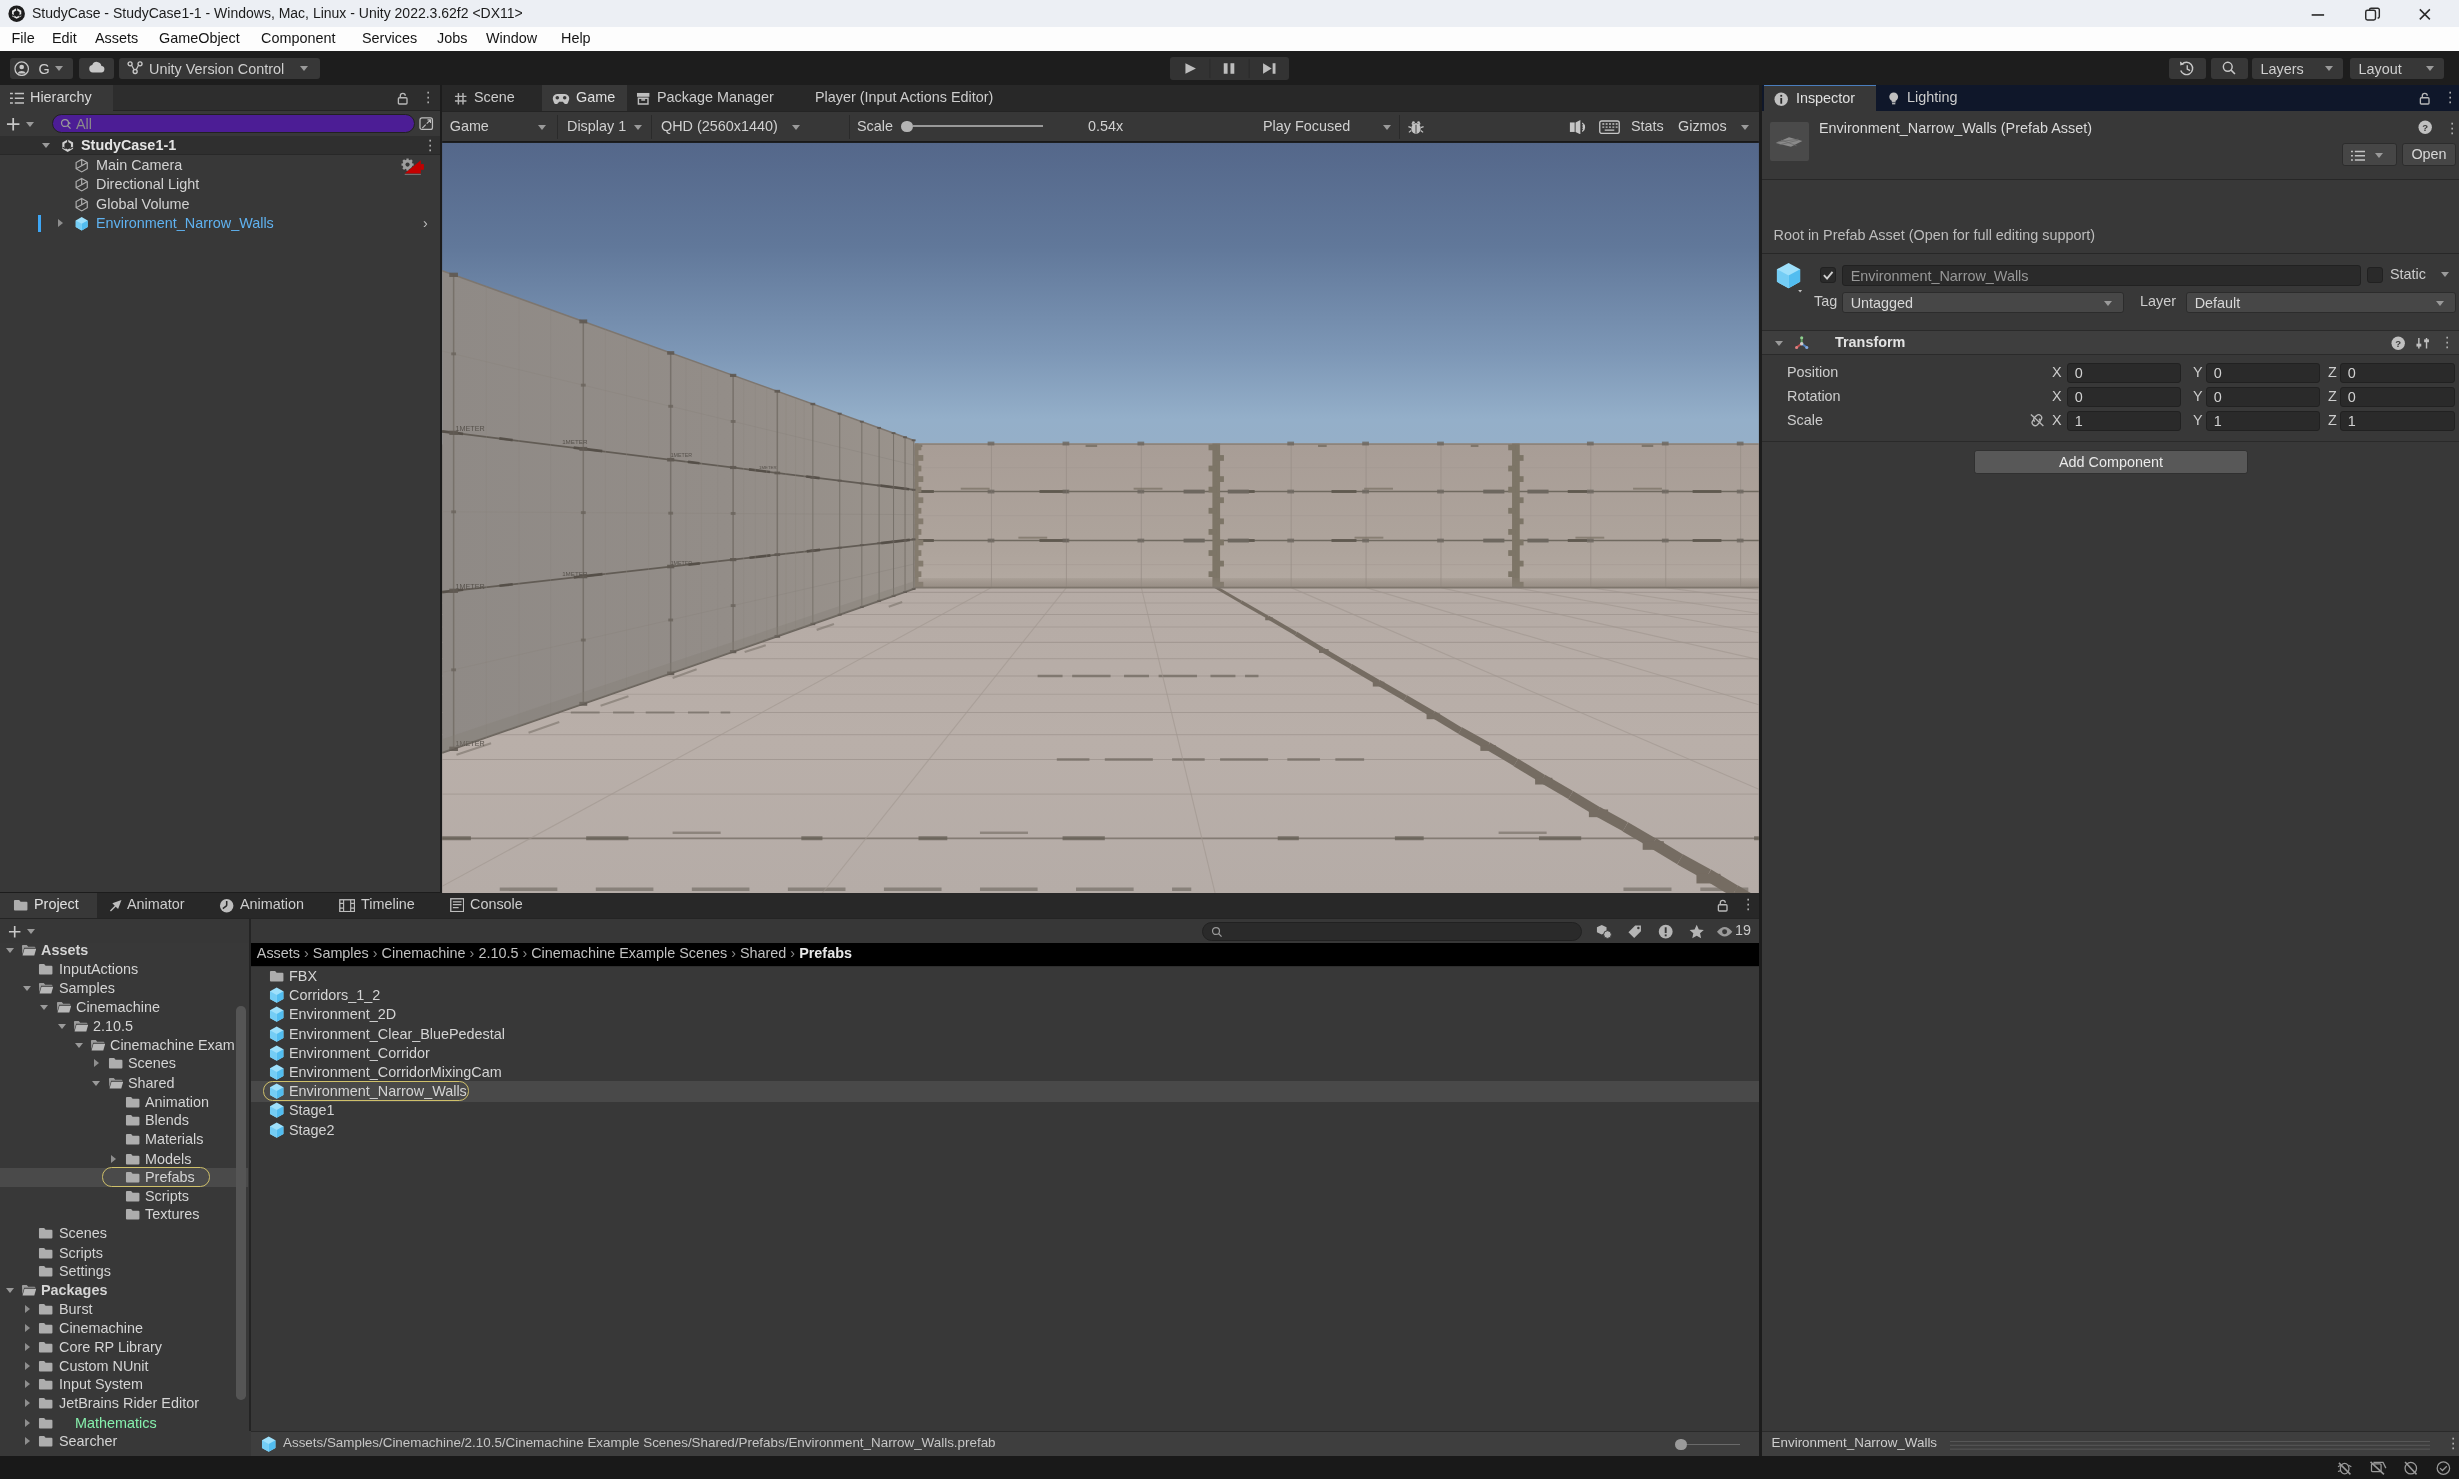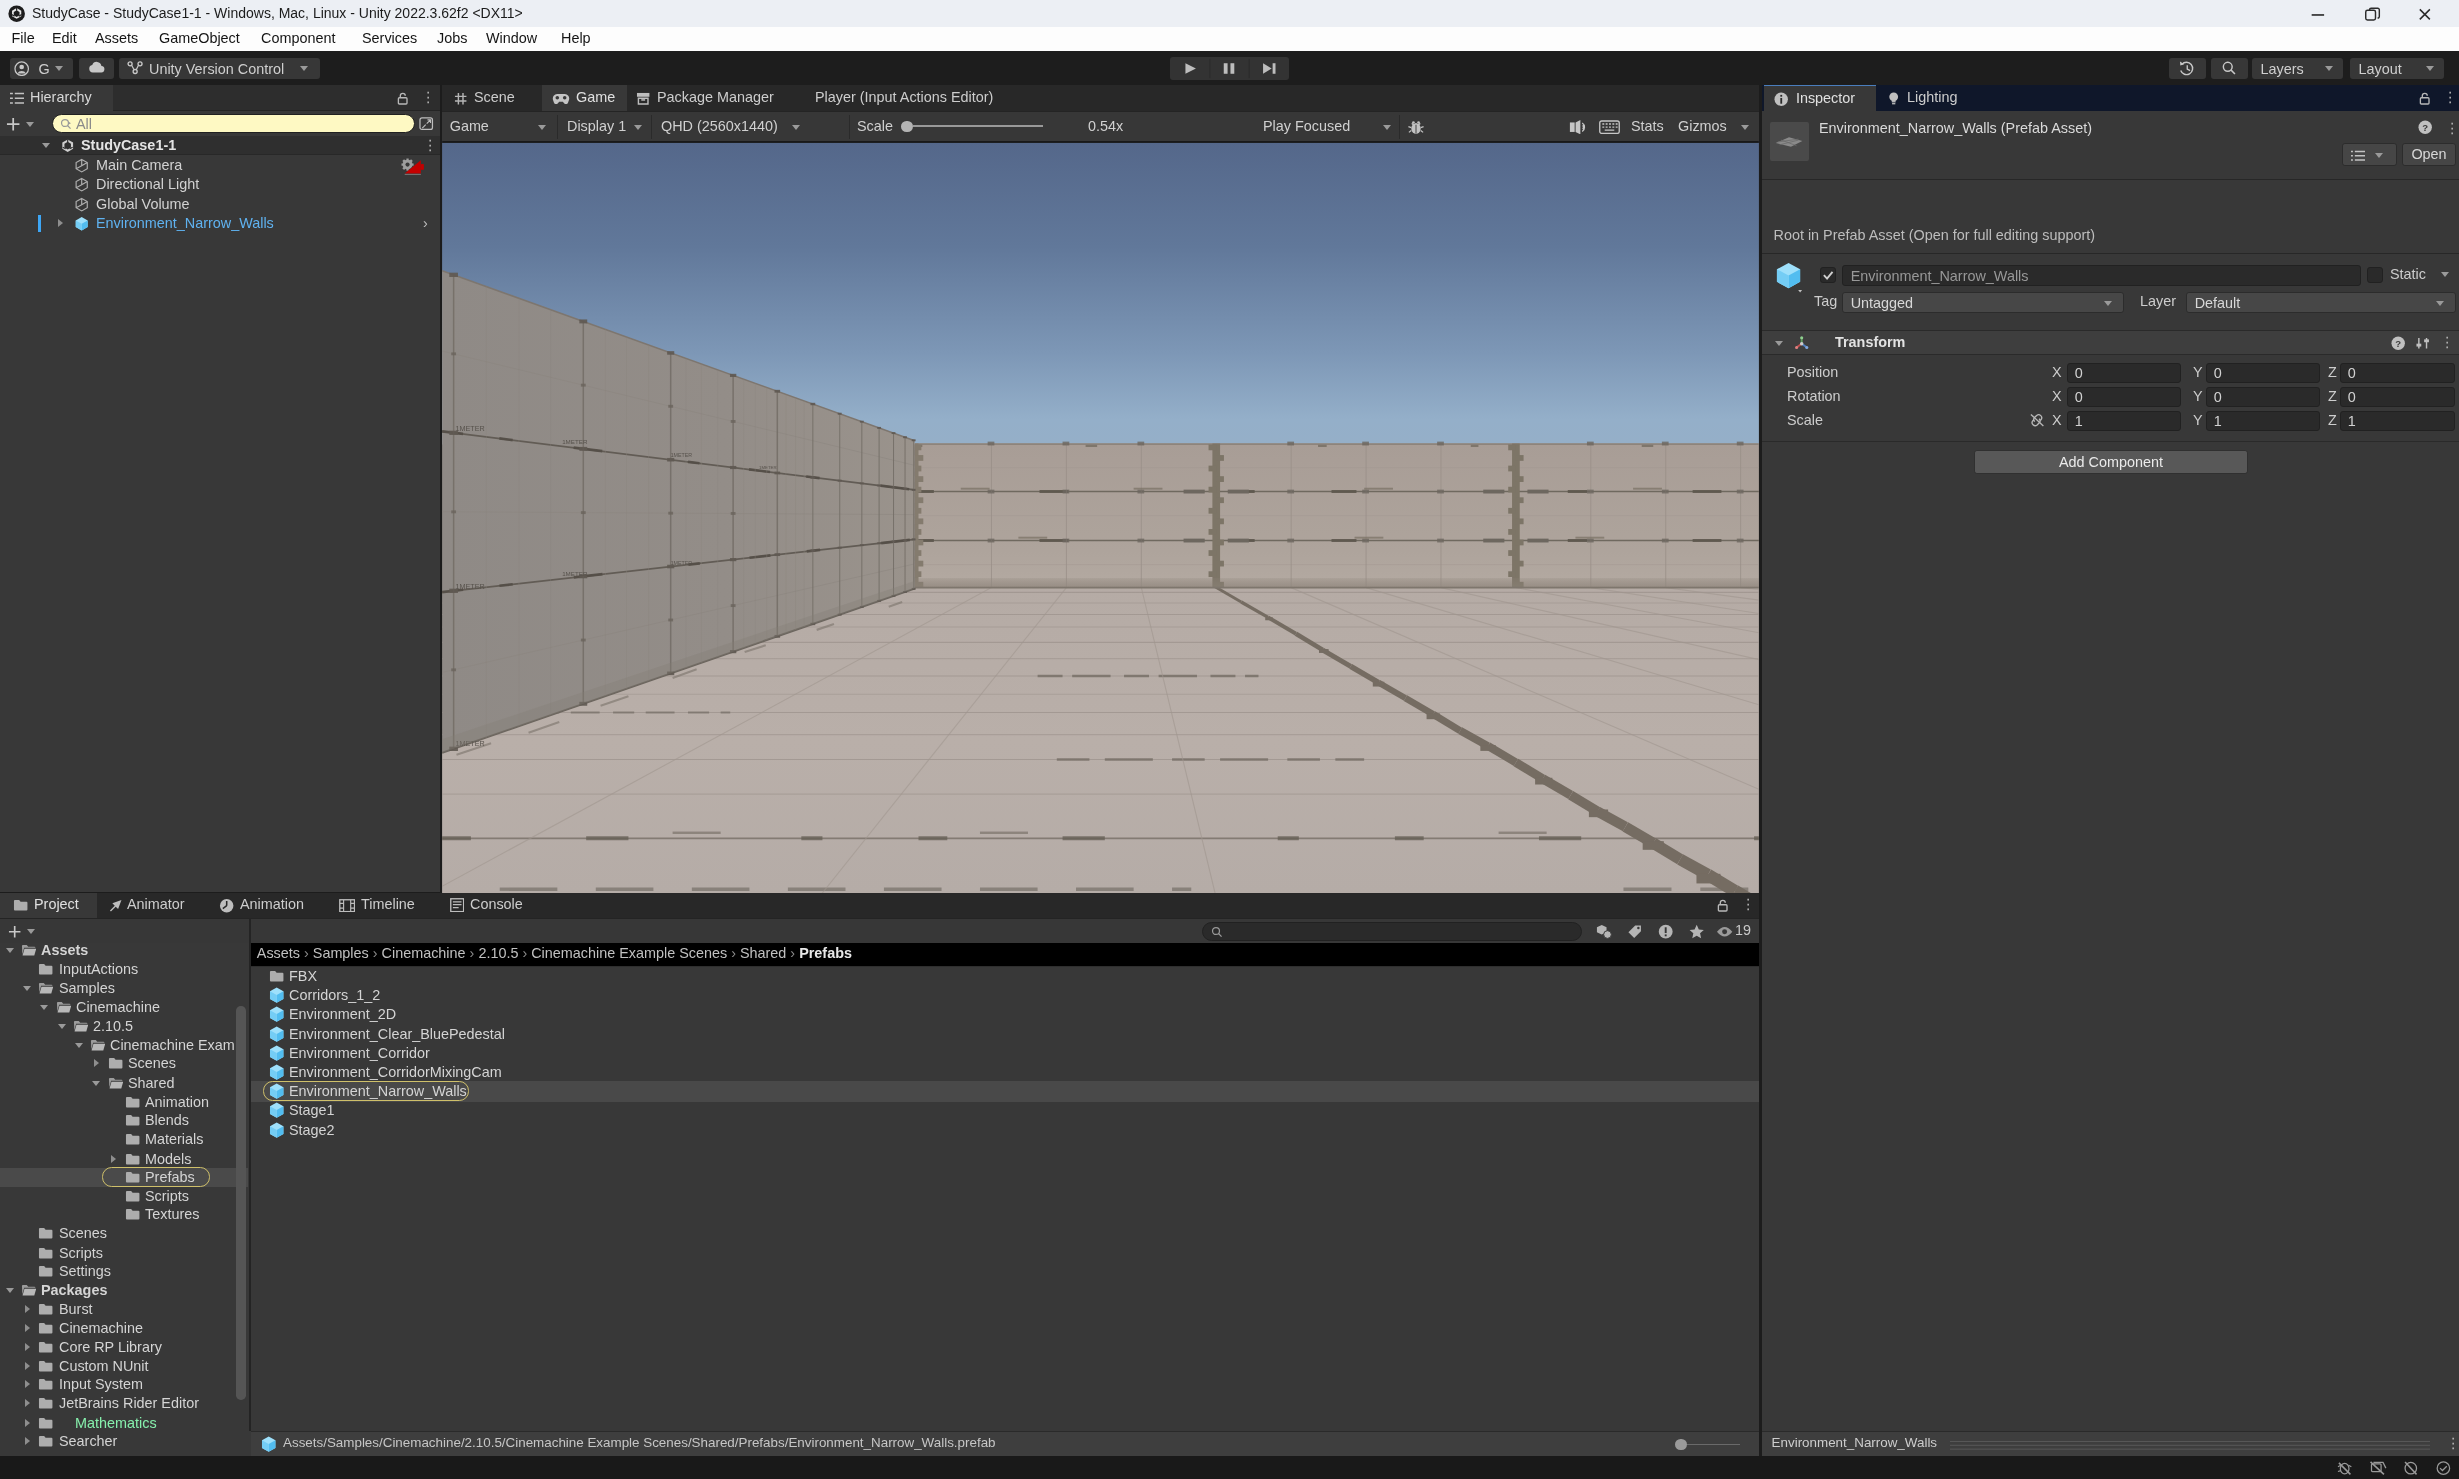--- a/index.html
+++ b/index.html
@@ -119,21 +119,21 @@
       <rect x="2.5" y="6" width="9" height="6.5" rx="1" fill="none" stroke="#b8b8b8" stroke-width="1.4"></rect>
       <path d="M4.5 6 V4 a2.6 2.6 0 0 1 5.2 0" fill="none" stroke="#b8b8b8" stroke-width="1.4"></path>
     </svg>
     <span class="kebab abs" style="left:421px;top:3.8px;">⋮</span>
   </div>
   <div class="abs" style="left:0;top:26px;width:440px;height:26px;background:#383838;">
     <svg class="abs" style="left:5.8px;top:5.8px" width="14.4" height="14.4" viewBox="0 0 15 15">
       <path d="M7.5 1 v13 M1 7.5 h13" stroke="#c8c8c8" stroke-width="1.8"></path>
     </svg>
     <span class="tri-d abs" style="left:26px;top:10.6px;"></span>
-    <div class="abs" style="left:52px;top:2.9px;width:363px;height:19px;background:#fef9c3;border:1px solid #212121;border-radius:9.6px;">
+    <div class="abs" style="left:52px;top:2.9px;width:363px;height:19px;background:#4c1d95;border:1px solid #212121;border-radius:9.6px;">
       <svg class="abs" style="left:6.7px;top:2.9px" width="12.5" height="12.5" viewBox="0 0 13 13">
         <circle cx="5.2" cy="5.2" r="3.6" fill="none" stroke="#9a9a9a" stroke-width="1.3"></circle>
         <line x1="8" y1="8" x2="11" y2="11" stroke="#9a9a9a" stroke-width="1.3"></line>
         <path d="M9 4 l2.4 1.4 l-2.4 1.4" fill="#9a9a9a"></path>
       </svg>
       <span class="abs" style="left:23px;top:1px;color:#8a8a8a;">All</span>
     </div>
     <svg class="abs" style="left:419px;top:5.8px" width="15.4" height="14.4" viewBox="0 0 16 15">
       <rect x="1" y="1" width="13" height="12" rx="2" fill="none" stroke="#bdbdbd" stroke-width="1.3"></rect>
       <path d="M8 7 l4 -4 m0 3.2 v-3.2 h-3.2" stroke="#bdbdbd" stroke-width="1.2" fill="none"></path>

